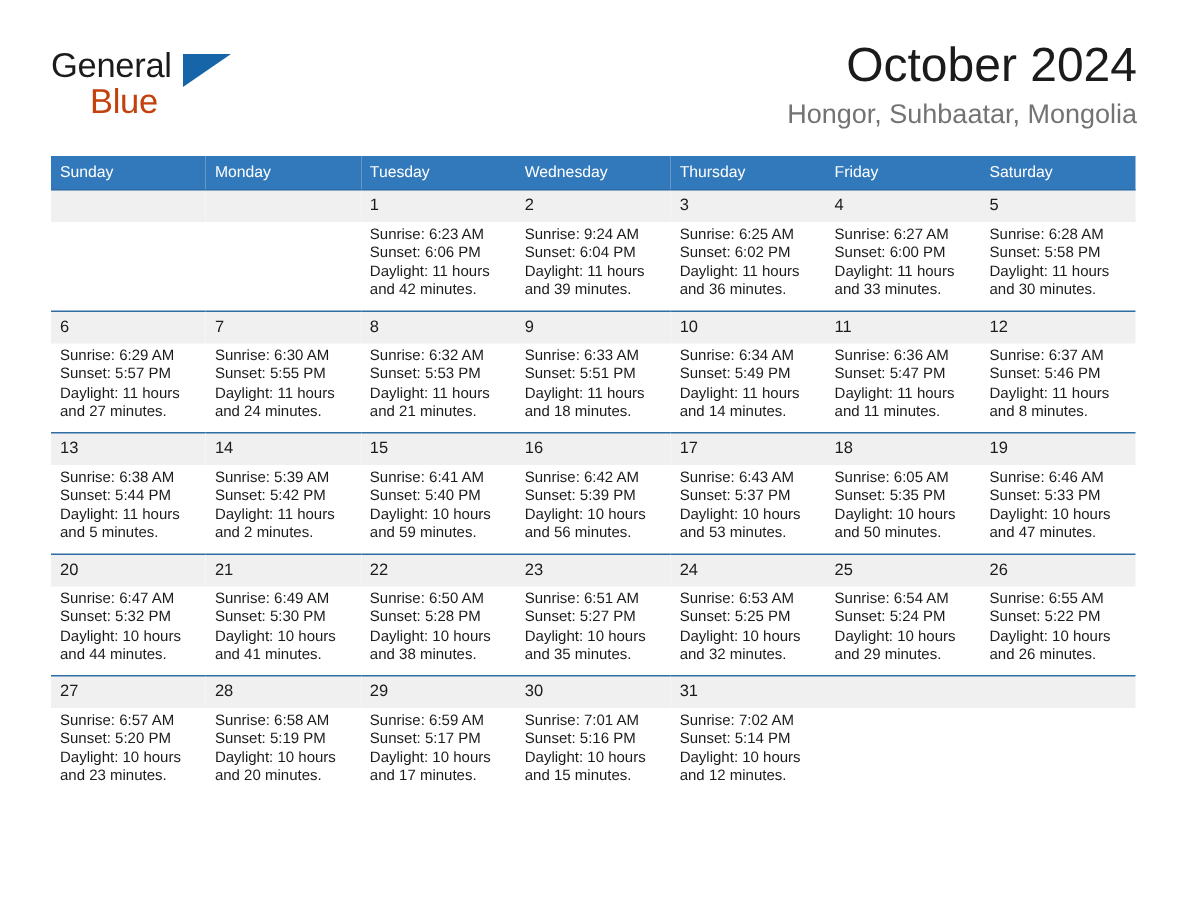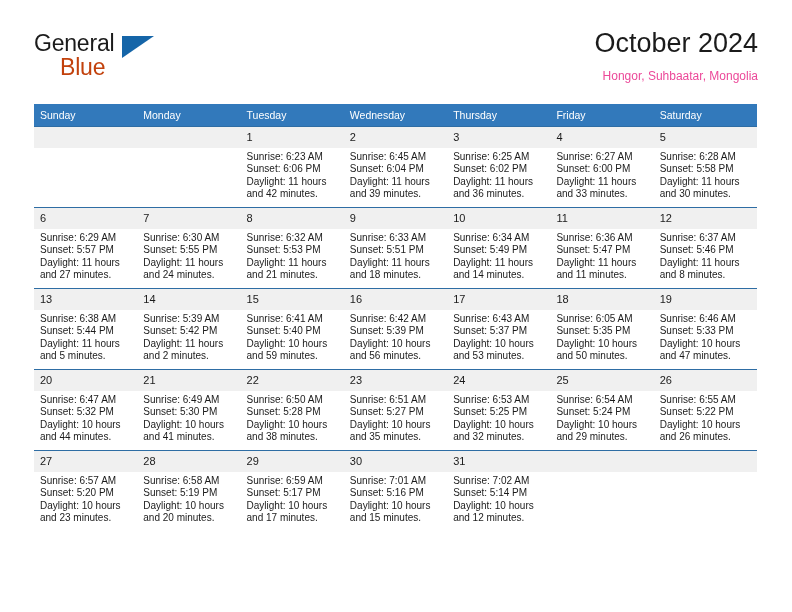--- a/index.html
+++ b/index.html
@@ -64,28 +64,28 @@
     border-bottom: 22px solid transparent;
   }
 
   .title-block {
     position: absolute;
     right: 0;
     top: 0;
     text-align: right;
   }
   .cal-title {
-    font-size: 27px;
+    font-size: 32px;
     color: #1b1b1b;
     line-height: 34px;
     white-space: nowrap;
   }
   .cal-subtitle {
-    font-size: 12px;
-    color: #ec4899;
+    font-size: 18px;
+    color: #737373;
     line-height: 20px;
     margin-top: 6px;
     white-space: nowrap;
     padding-left: 28px;
   }
 
   
   .calendar {
     position: absolute;
     left: 34px;
@@ -190,21 +190,21 @@
             <div class="cell-body">
               <div>Sunrise: 6:23 AM</div>
               <div>Sunset: 6:06 PM</div>
               <div>Daylight: 11 hours</div>
               <div>and 42 minutes.</div>
             </div>
           </td>
           <td>
             <span class="daynum">2</span>
             <div class="cell-body">
-              <div>Sunrise: 6:45 AM</div>
+              <div>Sunrise: 9:24 AM</div>
               <div>Sunset: 6:04 PM</div>
               <div>Daylight: 11 hours</div>
               <div>and 39 minutes.</div>
             </div>
           </td>
           <td>
             <span class="daynum">3</span>
             <div class="cell-body">
               <div>Sunrise: 6:25 AM</div>
               <div>Sunset: 6:02 PM</div>

